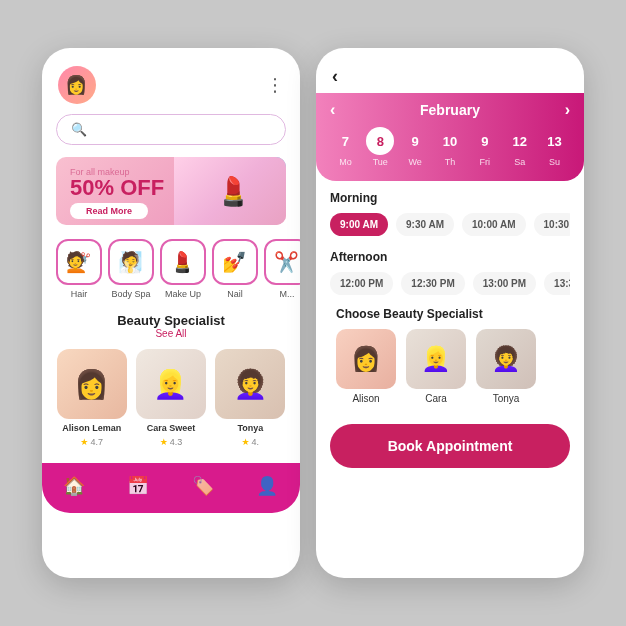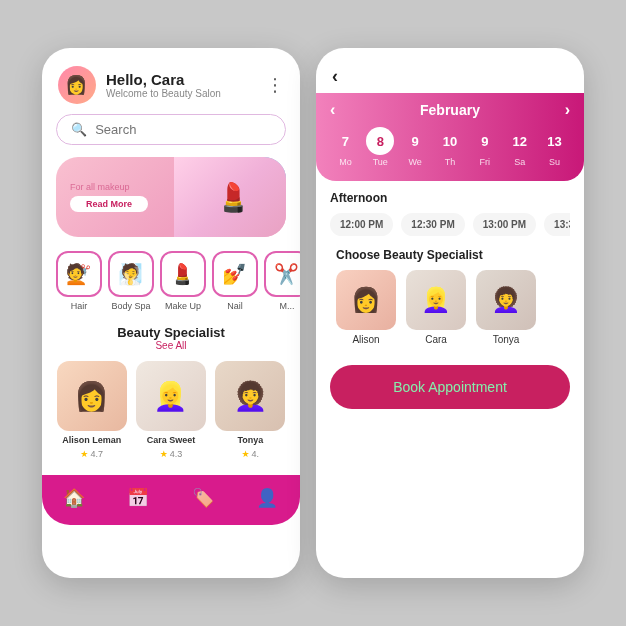--- a/index.html
+++ b/index.html
@@ -61,26 +61,25 @@
     }
     .s1-search .search-icon { color: #c060c0; font-size: 13px; }
     .s1-search input {
       border: none; outline: none; font-size: 13px; color: #999;
       background: transparent; width: 100%;
     }
     
     .s1-banner {
       margin: 0 14px 14px;
       background: linear-gradient(135deg, #f9c0d0 0%, #f0a0c0 60%);
-      border-radius: 22px;
+      border-radius: 10px;
       overflow: hidden;
       position: relative;
-      height: 80px;
-      display: flex;
-      align-items: center;
+      height: 68px;
+      display: flex;
     }
     .s1-banner-text {
       padding: 10px 14px;
       z-index: 1;
     }
     .s1-banner-text .small { font-size: 9px; color: #c0206080; }
     .s1-banner-text .big { font-size: 22px; font-weight: 800; color: #c8206080; line-height:1; }
     .s1-banner-text .big span { color: #c82060; }
     .s1-banner-text .readmore {
       margin-top: 4px;
@@ -238,54 +237,52 @@
       display: flex; align-items: center; justify-content: center;
       font-size: 24px;
     }
     .s2-spec-thumb.t2 { background: linear-gradient(135deg, #e8e0d8, #d8c8c0); }
     .s2-spec-thumb.t3 { background: linear-gradient(135deg, #e0d8d0, #d0c0b8); }
     .s2-spec-name { font-size: 10px; color: #333; font-weight: 500; }
     
     .s2-book-btn {
       margin: 10px 14px 18px;
       background: #c82060;
-      color: #86efac;
+      color: #ffffff;
       border: none; border-radius: 28px;
       width: calc(100% - 28px);
       padding: 14px 0;
-      font-size: 14px; font-weight: 400;
+      font-size: 14px; font-weight: 700;
       cursor: pointer;
       display: block;
       text-align: center;
     }
   </style>
 </head>
 <body>
 
 <div class="screens-container">
 
   <div class="phone screen1">
 
     <div class="s1-header">
       <div class="s1-avatar">👩</div>
-      <div class="s1-greeting">
-        <div class="hello">Hello, Cara</div>
-        <div class="sub">Welcome to Beauty Salon</div>
-      </div>
       <div class="s1-dots">⋮</div>
     </div>
 
     <div class="s1-search">
       <span class="search-icon">🔍</span>
-      <input type="text" placeholder="Search" style="">
     </div>
 
     <div class="s1-banner">
       <div class="s1-banner-text">
         <div class="small">For all makeup</div>
+        <div class="big">
+          <span>50% OFF</span>
+        </div>
         <button class="readmore">Read More</button>
       </div>
       <div class="s1-banner-blue"></div>
       <div class="s1-banner-img">💄</div>
     </div>
 
     <div class="s1-categories">
       <div class="s1-cat-item">
         <div class="s1-cat-icon">💇</div>
         <span class="s1-cat-label">Hair</span>
@@ -385,20 +382,29 @@
           <div class="s2-day-num">12</div>
           <div class="s2-day-label">Sa</div>
         </div>
         <div class="s2-day-item">
           <div class="s2-day-num">13</div>
           <div class="s2-day-label">Su</div>
         </div>
       </div>
     </div>
 
+    <div class="s2-section">
+      <div class="s2-section-title">Morning</div>
+      <div class="s2-times">
+        <span class="s2-time-chip selected">9:00 AM</span>
+        <span class="s2-time-chip normal">9:30 AM</span>
+        <span class="s2-time-chip normal">10:00 AM</span>
+        <span class="s2-time-chip normal">10:30</span>
+      </div>
+    </div>
 
     <div class="s2-section">
       <div class="s2-section-title">Afternoon</div>
       <div class="s2-times">
         <span class="s2-time-chip normal">12:00 PM</span>
         <span class="s2-time-chip normal">12:30 PM</span>
         <span class="s2-time-chip normal">13:00 PM</span>
         <span class="s2-time-chip normal">13:30</span>
       </div>
     </div>

